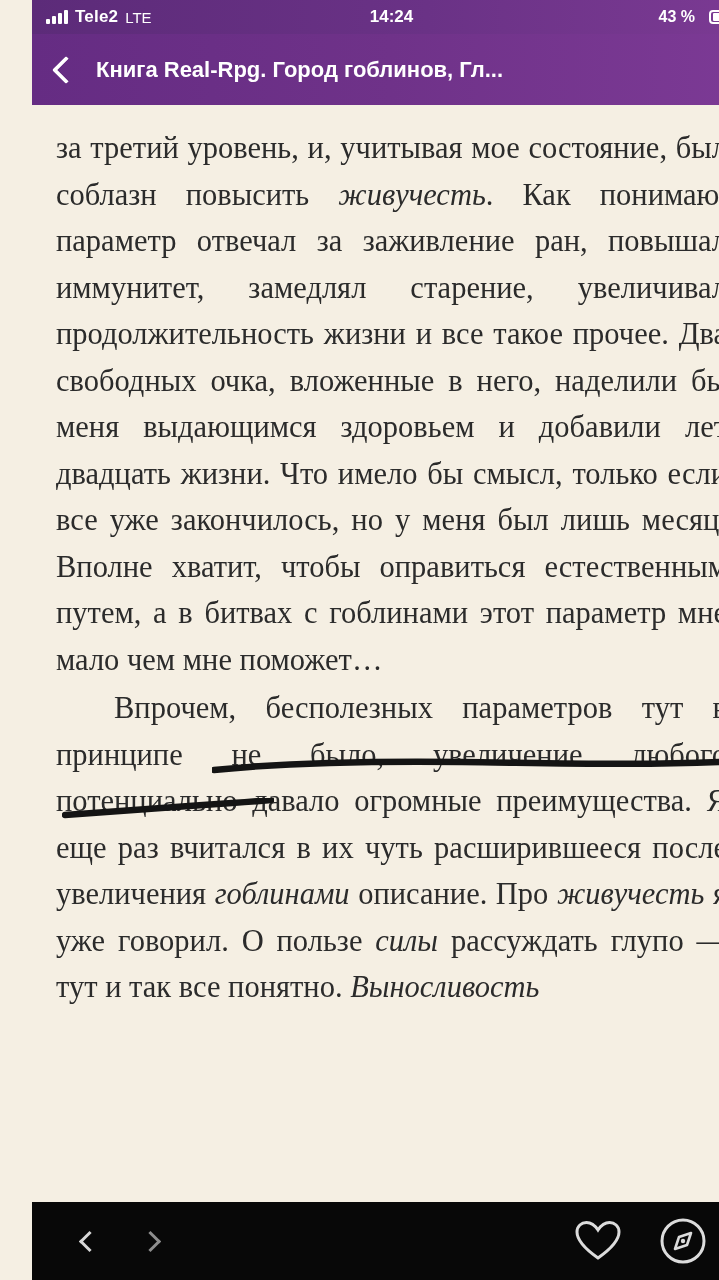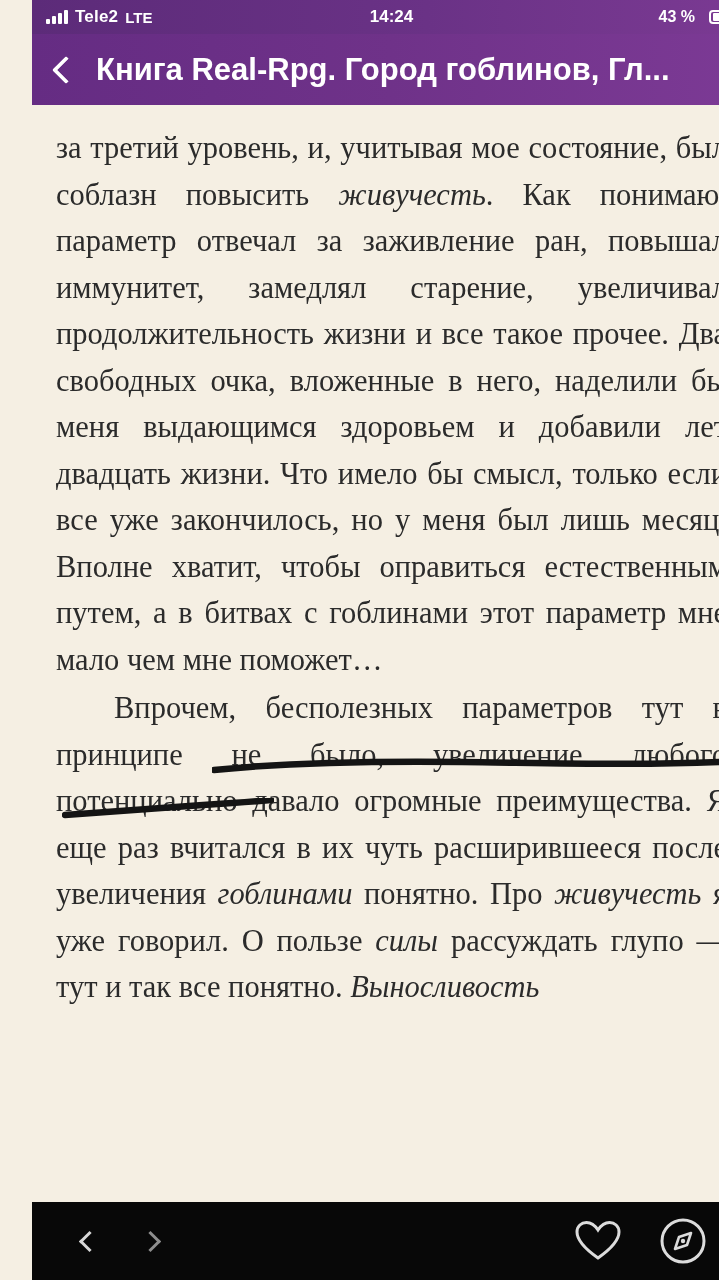--- a/index.html
+++ b/index.html
@@ -24,21 +24,21 @@
     position:relative;
   }
   .sb-left { display:flex; align-items:center; gap:7px; }
   .signal { display:flex; align-items:flex-end; gap:2px; height:14px; }
   .signal i { display:block; width:4px; background:#fff; border-radius:1px; }
   .signal i:nth-child(1){height:5px;}
   .signal i:nth-child(2){height:8px;}
   .signal i:nth-child(3){height:11px;}
   .signal i:nth-child(4){height:14px;}
   .carrier { font-size:17px; letter-spacing:.2px; }
-  .lte { font-size:15px; font-weight:bold; }
+  .lte { font-size:15px; font-weight:normal; }
   .sb-center {
     position:absolute; left:0; right:0; text-align:center;
     font-size:17px; font-weight:bold; pointer-events:none;
   }
   .sb-right { margin-left:auto; display:flex; align-items:center; gap:14px; }
   .battpct { font-size:16px; font-weight:bold; }
   .batt {
     width:28px; height:14px; border:2px solid #fff; border-radius:4px;
     position:relative; display:flex; align-items:center;
   }
@@ -62,21 +62,21 @@
     display:flex; align-items:center; justify-content:center;
     flex:0 0 52px;
   }
   .chev-left {
     width:20px; height:20px;
     border-left:4px solid #fff; border-bottom:4px solid #fff;
     transform:rotate(45deg);
     border-radius:2px;
   }
   .apptitle {
-    font-size:31px; font-weight:bold;
+    font-size:22px; font-weight:bold;
     white-space:nowrap; overflow:hidden; text-overflow:ellipsis;
     padding-left:4px;
     letter-spacing:0px;
   }
 
   
   .reader {
     position:absolute;
     top:105px; left:0; right:0; bottom:78px;
     background:#f5efe3;
@@ -151,21 +151,21 @@
       <span class="chev-left"></span>
     </div>
     <div class="apptitle">Книга Real-Rpg. Город гоблинов, Гл...</div>
   </div>
 
   <div class="reader">
     <p class="para first">
       <span>за третий уровень, и, учитывая мое состояние, был соблазн повысить </span><i>живучесть</i><span>. Как понимаю, параметр отвечал за заживление ран, повышал иммунитет, замедлял старение, увеличивал продолжительность жизни и все такое прочее. Два свободных очка, вложенные в него, наделили бы меня выдающимся здоровьем и добавили лет двадцать жизни. Что имело бы смысл, только если все уже закончилось, но у меня был лишь месяц. Вполне хватит, чтобы оправиться естественным путем, а в битвах с гоблинами этот параметр мне мало чем мне поможет…</span>
     </p>
     <p class="para indent">
-      <span>Впрочем, бесполезных параметров тут в принципе не было, увеличение любого потенциально давало огромные преимущества. Я еще раз вчитался в их чуть расширившееся после увеличения </span><i>гоблинами</i><span> понятно. Про </span><i>живучесть</i><span> я уже говорил. О пользе </span><i>силы</i><span> рассуждать глупо — тут и так все понятно. </span><i>Выносливость</i>
+      <span>Впрочем, бесполезных параметров тут в принципе не было, увеличение любого потенциально давало огромные преимущества. Я еще раз вчитался в их чуть расширившееся после увеличения </span><i>гоблинами</i><span> описание. Про </span><i>живучесть</i><span> я уже говорил. О пользе </span><i>силы</i><span> рассуждать глупо — тут и так все понятно. </span><i>Выносливость</i>
     </p>
   </div>
 
   <svg id="stroke1" class="stroke" viewBox="0 0 530 22">
     <path d="M2,14 C70,7 160,5 250,6 C340,7 430,10 528,5" stroke="#141414" stroke-width="6.5" fill="none" stroke-linecap="round"></path>
   </svg>
   <svg id="stroke2" class="stroke" viewBox="0 0 212 22">
     <path d="M3,17 C45,14 110,9 170,5 C185,4 198,3 209,2" stroke="#141414" stroke-width="6.5" fill="none" stroke-linecap="round"></path>
   </svg>
 

